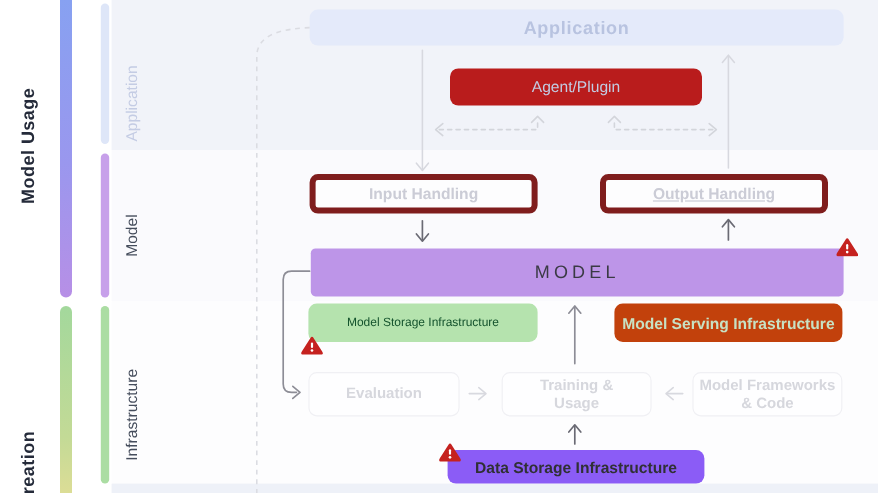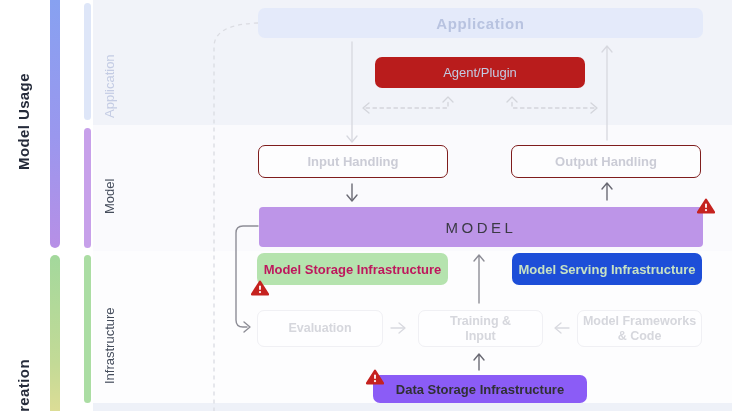--- a/index.html
+++ b/index.html
@@ -25,27 +25,27 @@
   .lbl-usage{left:14px;top:52px;height:118px;width:22px;font-size:15px;font-weight:bold;color:#252b3a;letter-spacing:.4px;}
   .lbl-creation{left:14px;top:365px;height:108px;width:22px;font-size:15px;font-weight:bold;color:#252b3a;letter-spacing:.4px;}
   .lbl-app{left:100px;top:28px;height:90px;width:18px;font-size:13px;color:#c4cce4;}
   .lbl-model{left:100px;top:150px;height:64px;width:18px;font-size:13px;color:#454d5c;}
   .lbl-infra{left:100px;top:266px;height:118px;width:18px;font-size:13px;color:#454d5c;}
   
   .box{position:absolute;display:flex;flex-direction:column;align-items:center;justify-content:center;
        border-radius:7px;text-align:center;box-sizing:border-box;}
   .box-application{left:258px;top:8px;width:445px;height:30px;background:#e4eafa;color:#b8c3e0;font-size:15px;font-weight:bold;letter-spacing:.6px;}
   .box-agent{left:375px;top:57px;width:210px;height:31px;background:#b91c1c;color:#c2cbe2;font-size:13px;font-weight:normal;}
-  .box-io{background:#fdfdfe;border:1px solid #7f1d1d;color:#cbccd6;font-size:13px;font-weight:bold;}
+  .box-io{background:#fdfdfe;border:5px solid #7f1d1d;color:#cbccd6;font-size:13px;font-weight:bold;}
   .box-input{left:258px;top:145px;width:190px;height:33px;}
-  .box-output{left:511px;top:145px;width:190px;height:33px;}
+  .box-output{left:500px;top:145px;width:190px;height:33px;text-decoration:underline;}
   .box-model{left:259px;top:207px;width:444px;height:40px;background:#bd95e8;border-radius:4px;color:#3a3a44;font-size:15px;font-weight:500;letter-spacing:3.5px;}
-  .box-green{background:#b5e3ae;color:#be185d;font-size:13px;font-weight:bold;}
+  .box-green{background:#b5e3ae;color:#14532d;font-size:10px;font-weight:normal;}
   .box-storage{left:257px;top:253px;width:191px;height:32px;}
-  .box-serving{left:512px;top:253px;width:190px;height:32px;background:#1d4ed8;color:#c7e2c4;font-size:13px;font-weight:bold;}
+  .box-serving{left:512px;top:253px;width:190px;height:32px;background:#c2410c;color:#c7e2c4;font-size:13px;font-weight:bold;}
   .box-faded{background:#fefeff;border:1px solid #f0f0f4;color:#d6d7dd;font-size:12.5px;font-weight:bold;line-height:15px;}
   .box-eval{left:257px;top:310px;width:126px;height:37px;}
   .box-training{left:418px;top:310px;width:125px;height:37px;align-items:center;}
   .box-frameworks{left:577px;top:310px;width:125px;height:37px;text-align:right;}
   .box-datastorage{left:373px;top:375px;width:214px;height:28px;background:#8b5cf6;color:#303034;font-size:13px;font-weight:bold;}
   
   .warn{position:absolute;width:18px;height:16px;cursor:pointer;}
   .warn svg{display:block;}
   .warn-model{left:697px;top:198px;}
   .warn-storage{left:251px;top:280px;}
@@ -78,21 +78,21 @@
   <div class="box box-application">Application</div>
   <div class="box box-agent">Agent/Plugin</div>
   <div class="box box-io box-input">Input Handling</div>
   <div class="box box-io box-output">Output Handling</div>
   <div class="box box-model">MODEL</div>
   <div class="box box-green box-storage">Model Storage Infrastructure</div>
   <div class="box box-serving">Model Serving Infrastructure</div>
   <div class="box box-faded box-eval">Evaluation</div>
   <div class="box box-faded box-training">
     <span>Training &amp;</span>
-    <span>Input</span>
+    <span>Usage</span>
   </div>
   <div class="box box-faded box-frameworks">
     <span>Model Frameworks</span>
     <span>&amp; Code</span>
   </div>
   <div class="box box-green box-datastorage">Data Storage Infrastructure</div>
 
   <svg class="arrows" width="732" height="411" viewBox="0 0 732 411">
 
     <path d="M258,23 C236,24 215,28 214,46 L214,411" fill="none" stroke="#dbdce2" stroke-width="1.3" stroke-dasharray="4 4"></path>

